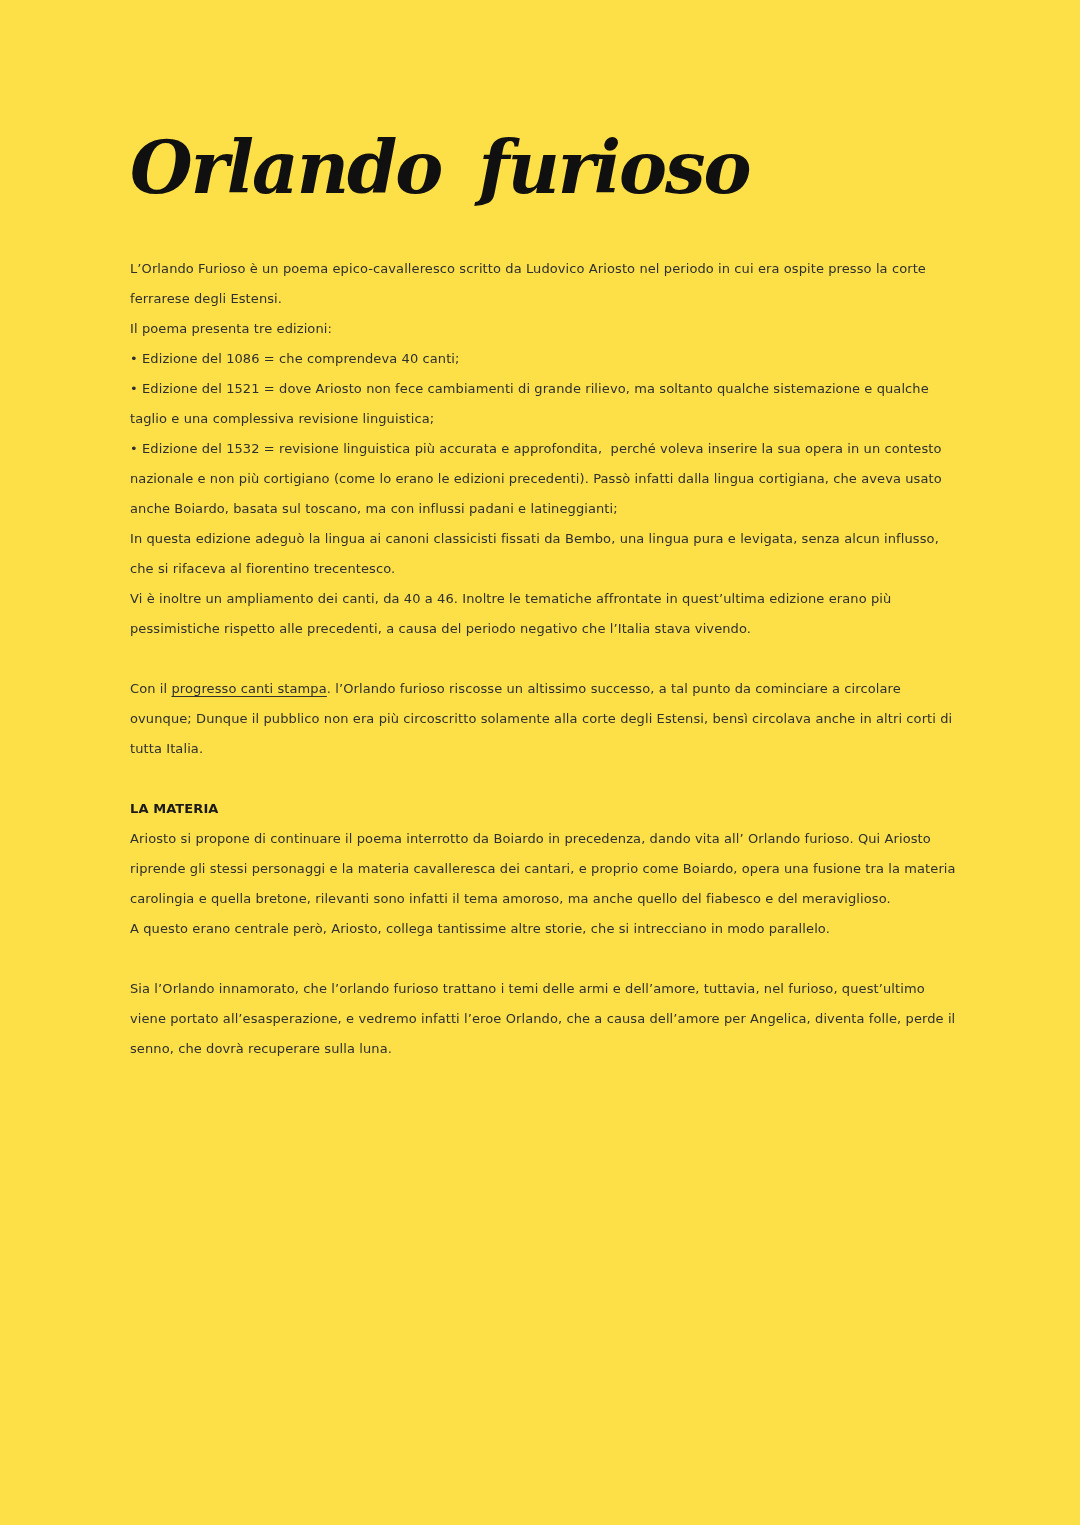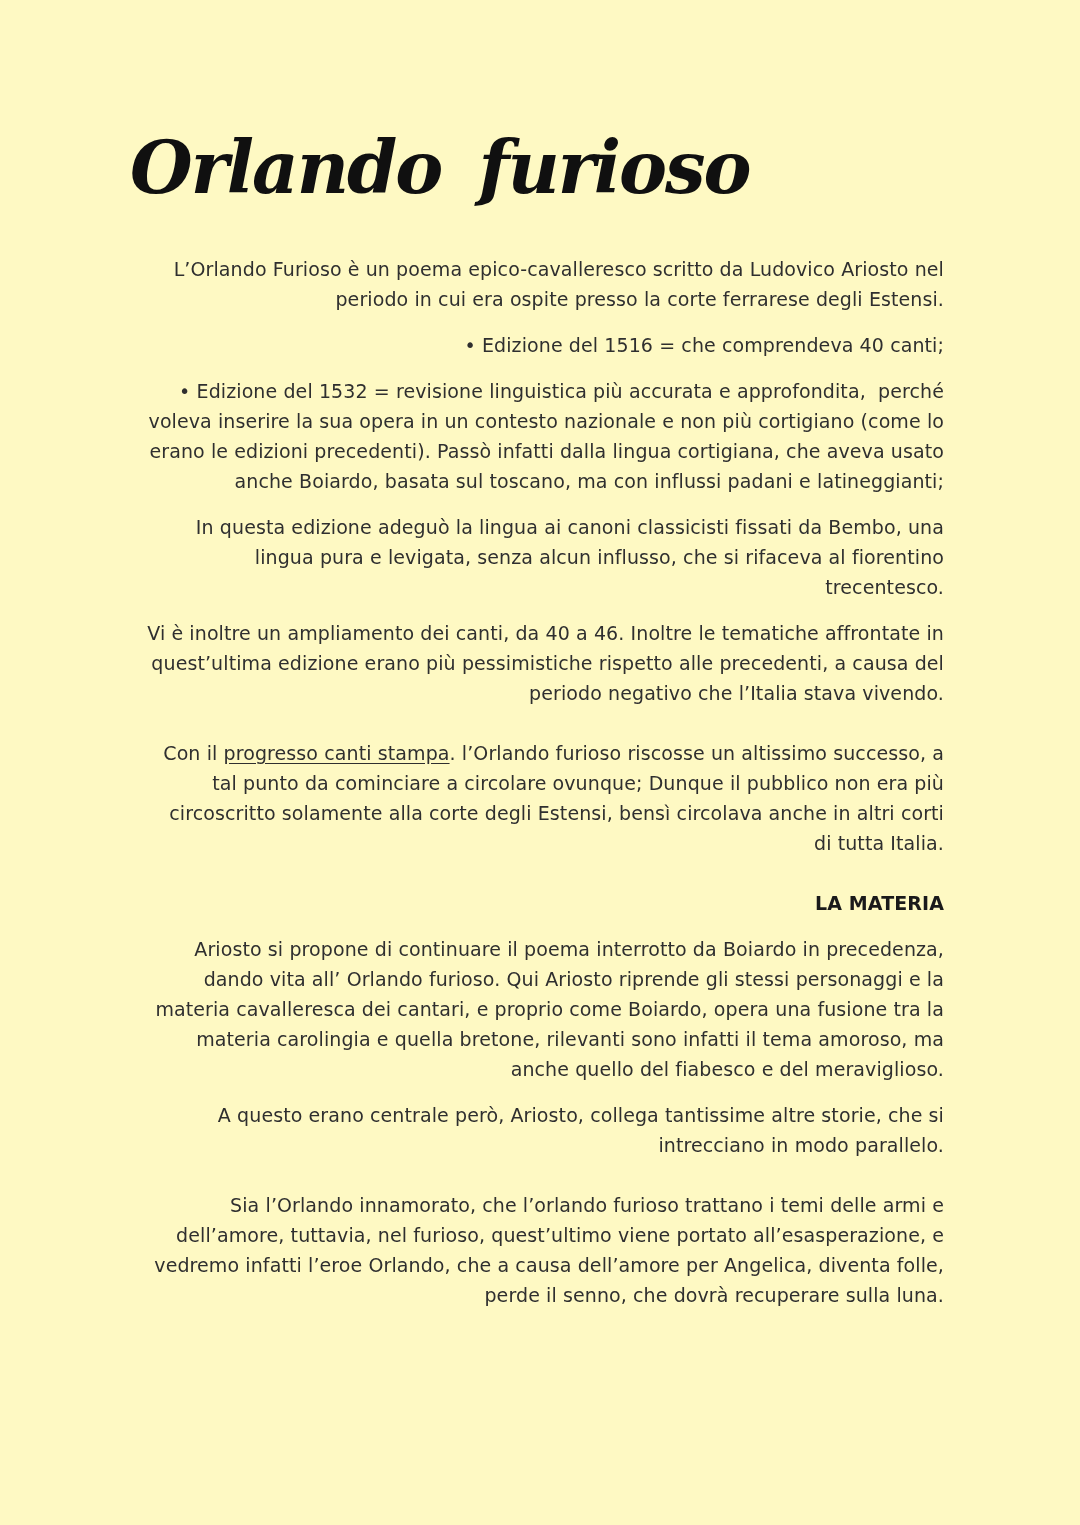--- a/index.html
+++ b/index.html
@@ -4,21 +4,21 @@
 <style>
   html, body {
     margin: 0;
     padding: 0;
     background: #ffffff;
   }
   .page {
     position: relative;
     width: 1080px;
     height: 1525px;
-    background: #fef9c3;
+    background: #fde047;
     box-sizing: border-box;
     padding: 112px 120px 0 130px;
     font-family: "DejaVu Sans", sans-serif;
     color: #2f2f2f;
     overflow: hidden;
   }
   .title {
     font-family: "DejaVu Serif", serif;
     font-style: italic;
     font-weight: 700;
@@ -26,47 +26,48 @@
     line-height: 112px;
     letter-spacing: -2px;
     color: #101010;
     margin: 0 0 30px 0;
     word-spacing: 14px;
   }
   section.para {
     margin: 0 0 30px 0;
   }
   .para p {
-    margin: 16px;
-    font-size: 19px;
+    margin: 0;
+    font-size: 13px;
     line-height: 30px;
     white-space: pre-wrap;
     letter-spacing: 0.1px;
-    text-align: right;
   }
   .heading {
     font-weight: 700;
     color: #1a1a1a;
     letter-spacing: 0.4px;
   }
   .u {
     text-decoration: underline;
     text-underline-offset: 3px;
   }
 </style>
 </head>
 <body>
 
 <div class="page">
 
   <h1 class="title">Orlando furioso</h1>
 
   <section class="para">
     <p>L’Orlando Furioso è un poema epico-cavalleresco scritto da Ludovico Ariosto nel periodo in cui era ospite presso la corte ferrarese degli Estensi.</p>
-    <p>• Edizione del 1516 = che comprendeva 40 canti;</p>
+    <p>Il poema presenta tre edizioni:</p>
+    <p>• Edizione del 1086 = che comprendeva 40 canti;</p>
+    <p>• Edizione del 1521 = dove Ariosto non fece cambiamenti di grande rilievo, ma soltanto qualche sistemazione e qualche taglio e una complessiva revisione linguistica;</p>
     <p>• Edizione del 1532 = revisione linguistica più accurata e approfondita,  perché voleva inserire la sua opera in un contesto nazionale e non più cortigiano (come lo erano le edizioni precedenti). Passò infatti dalla lingua cortigiana, che aveva usato anche Boiardo, basata sul toscano, ma con influssi padani e latineggianti;</p>
     <p>In questa edizione adeguò la lingua ai canoni classicisti fissati da Bembo, una lingua pura e levigata, senza alcun influsso, che si rifaceva al fiorentino trecentesco.</p>
     <p>Vi è inoltre un ampliamento dei canti, da 40 a 46. Inoltre le tematiche affrontate in quest’ultima edizione erano più pessimistiche rispetto alle precedenti, a causa del periodo negativo che l’Italia stava vivendo.</p>
   </section>
 
   <section class="para">
     <p><span>Con il </span><span class="u">progresso canti stampa</span><span>. l’Orlando furioso riscosse un altissimo successo, a tal punto da cominciare a circolare ovunque; Dunque il pubblico non era più circoscritto solamente alla corte degli Estensi, bensì circolava anche in altri corti di tutta Italia.</span></p>
   </section>
 
   <section class="para">

